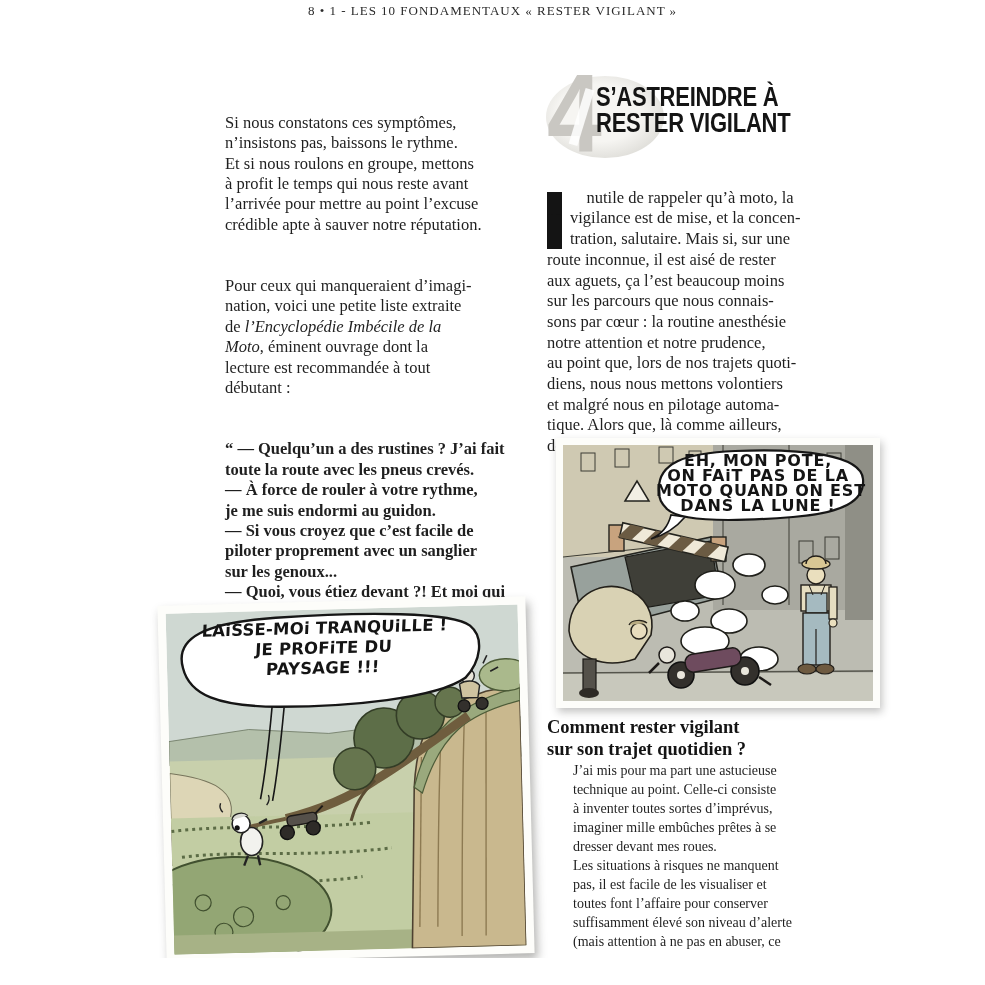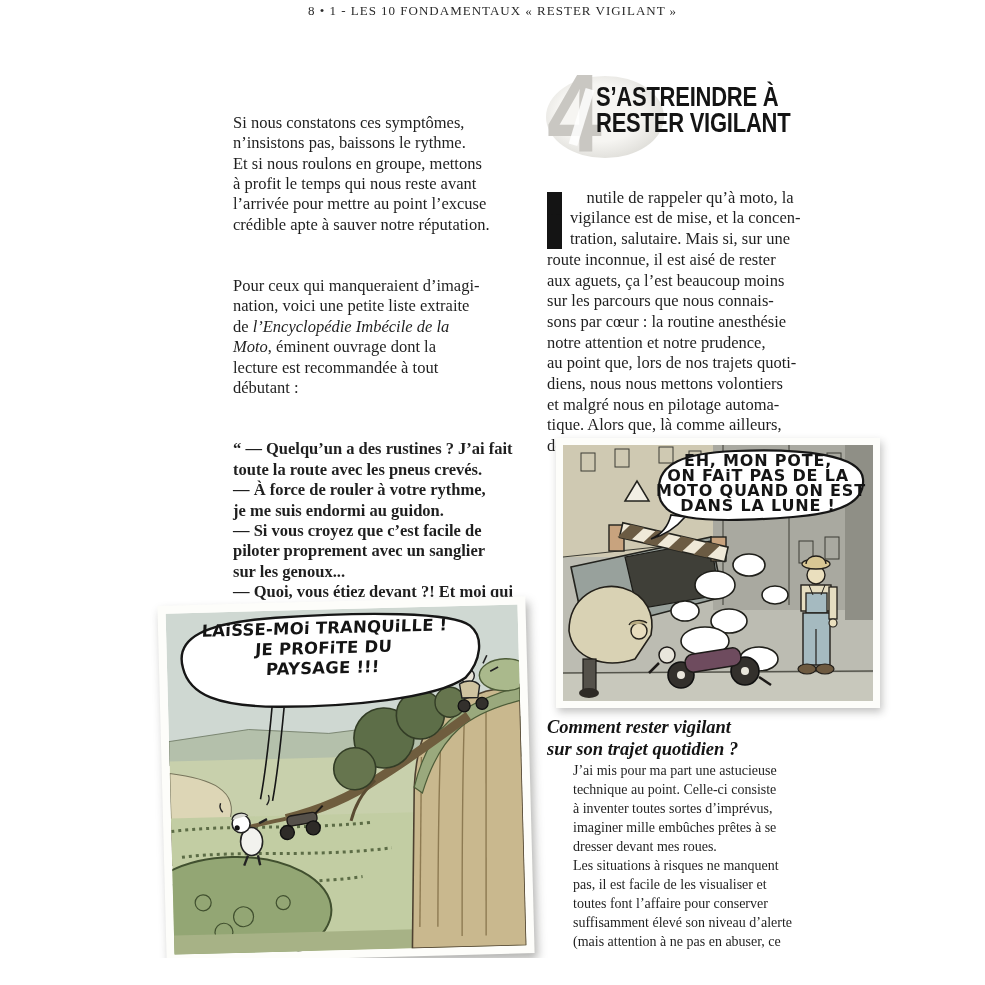--- a/index.html
+++ b/index.html
@@ -2,21 +2,21 @@
 <html><head>
 <meta charset="utf-8">
 <style>
   html,body{margin:0;padding:0;background:#ffffff;}
   .page{position:relative;width:985px;height:958px;background:#ffffff;overflow:hidden;
         font-family:"Liberation Serif",serif;color:#1f1f1f;}
   
   .runhead{position:absolute;top:3px;left:0;width:100%;text-align:center;
            font-size:13px;letter-spacing:1px;color:#2a2a2a;font-variant:small-caps;}
   
-  .col-left{position:absolute;left:233px;top:72px;width:306px;white-space:pre;
+  .col-left{position:absolute;left:225px;top:72px;width:306px;white-space:pre;
             font-size:16.5px;line-height:20.4px;}
   .para2{margin-top:0;}
   .quote{font-weight:bold;}
   .ital{font-style:italic;}
   
   .sec-ellipse{position:absolute;left:546px;top:76px;width:118px;height:82px;border-radius:50%;
       background:radial-gradient(ellipse at 45% 45%, #f6f5f2 45%, #dddcd7 78%, #eceae6 92%);}
   .sec-number{position:absolute;left:547px;top:58px;font-family:"Liberation Sans",sans-serif;
       font-weight:bold;font-size:112px;line-height:112px;color:#c9c7c2;
       transform:scaleX(.88);transform-origin:left top;z-index:2;}
@@ -24,21 +24,21 @@
       background:rgba(255,255,255,.85);transform:rotate(17deg);z-index:3;}
   .sec-title{position:absolute;left:596px;top:84px;font-family:"Liberation Sans",sans-serif;
       font-weight:bold;font-size:27.5px;line-height:26px;color:#141414;letter-spacing:-.3px;
       transform:scaleX(.8);transform-origin:left top;white-space:pre;z-index:4;}
   
   .body-right{position:absolute;left:547px;top:167px;width:334px;white-space:pre;
       font-size:16.5px;line-height:20.7px;}
   .dropcap{float:left;width:15px;height:57px;background:#141414;color:#141414;
       overflow:hidden;margin:4px 8px 0 0;font-size:44px;}
   .subhead{position:absolute;left:547px;top:716px;font-weight:bold;font-size:18.5px;
-      line-height:22px;white-space:pre;color:#141414;font-style:italic;}
+      line-height:22px;white-space:pre;color:#141414;}
   .body-right2{position:absolute;left:573px;top:761px;width:340px;white-space:pre;
       font-size:14px;line-height:19px;}
   
   .panel{position:absolute;background:#fdfdfa;box-shadow:3px 6px 10px rgba(40,40,35,.35);}
   .panel-left{left:162px;top:601px;width:352px;height:341px;padding:8px;
       transform:rotate(-1.5deg);}
   .panel-right{left:556px;top:438px;width:310px;height:256px;padding:7px;
       box-shadow:2px 4px 8px rgba(40,40,35,.28);}
   .panel svg{display:block;}
   .bubble-text{position:absolute;font-family:"DejaVu Sans",sans-serif;font-weight:bold;

